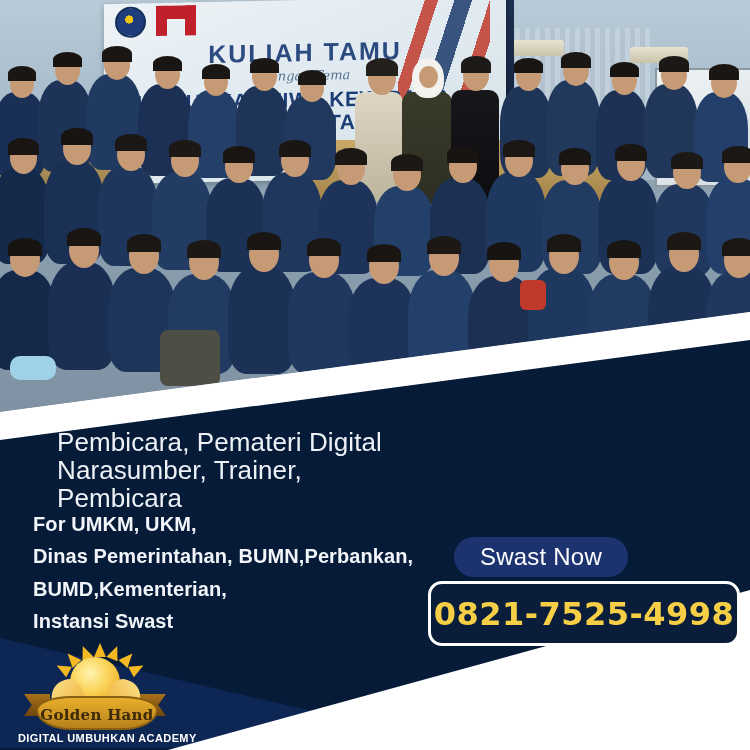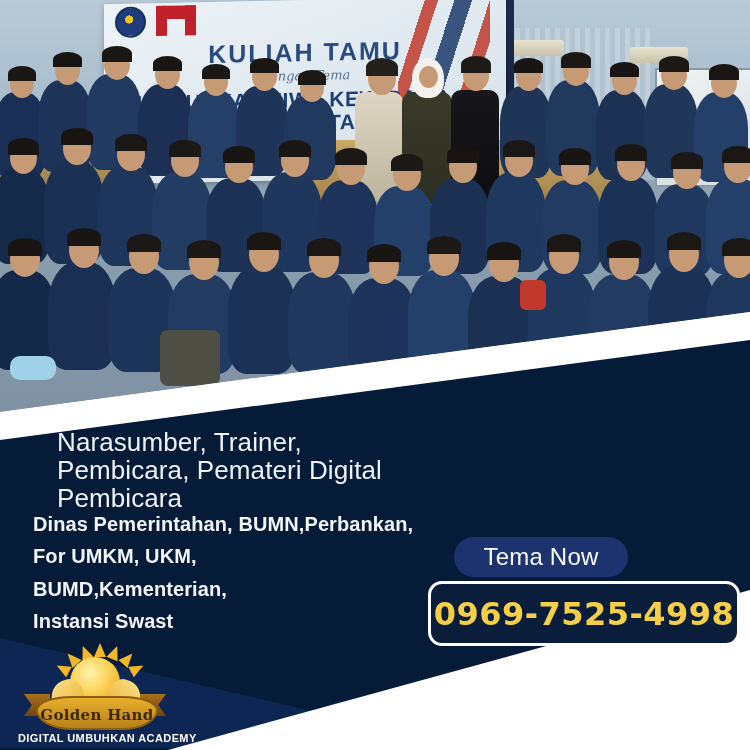--- a/index.html
+++ b/index.html
@@ -569,36 +569,36 @@
       </div>
     </div>
   </div>
 
   <div class="white-band"></div>
   <div class="navy"></div>
   <div class="blue-wedge"></div>
   <div class="white-wedge"></div>
 
   <div class="headline">
+    <span>Pembicara, Pemateri Digital</span>
     <span>Narasumber, Trainer,</span>
-    <span>Pembicara, Pemateri Digital</span>
     <span>Pembicara</span>
   </div>
 
   <div class="sublist">
+    <span>For UMKM, UKM,</span>
     <span>Dinas Pemerintahan, BUMN,Perbankan,</span>
-    <span>For UMKM, UKM,</span>
     <span>BUMD,Kementerian,</span>
     <span>Instansi Swast</span>
   </div>
 
-  <div class="call-now">Tema Now</div>
+  <div class="call-now">Swast Now</div>
 
   <div class="phone-box">
-    <span class="phone-num">0969-7525-4998</span>
+    <span class="phone-num">0821-7525-4998</span>
   </div>
 
   <div class="brand">
     <div class="brand-mark">
       <div class="sun-rays">
         <div class="ray" style="left:0px;  top:14px; transform:rotate(-62deg);"></div>
         <div class="ray" style="left:8px;  top:6px;  transform:rotate(-42deg);"></div>
         <div class="ray" style="left:19px; top:1px;  transform:rotate(-22deg);"></div>
         <div class="ray" style="left:31px; top:-1px; transform:rotate(0deg);"></div>
         <div class="ray" style="left:43px; top:1px;  transform:rotate(22deg);"></div>

